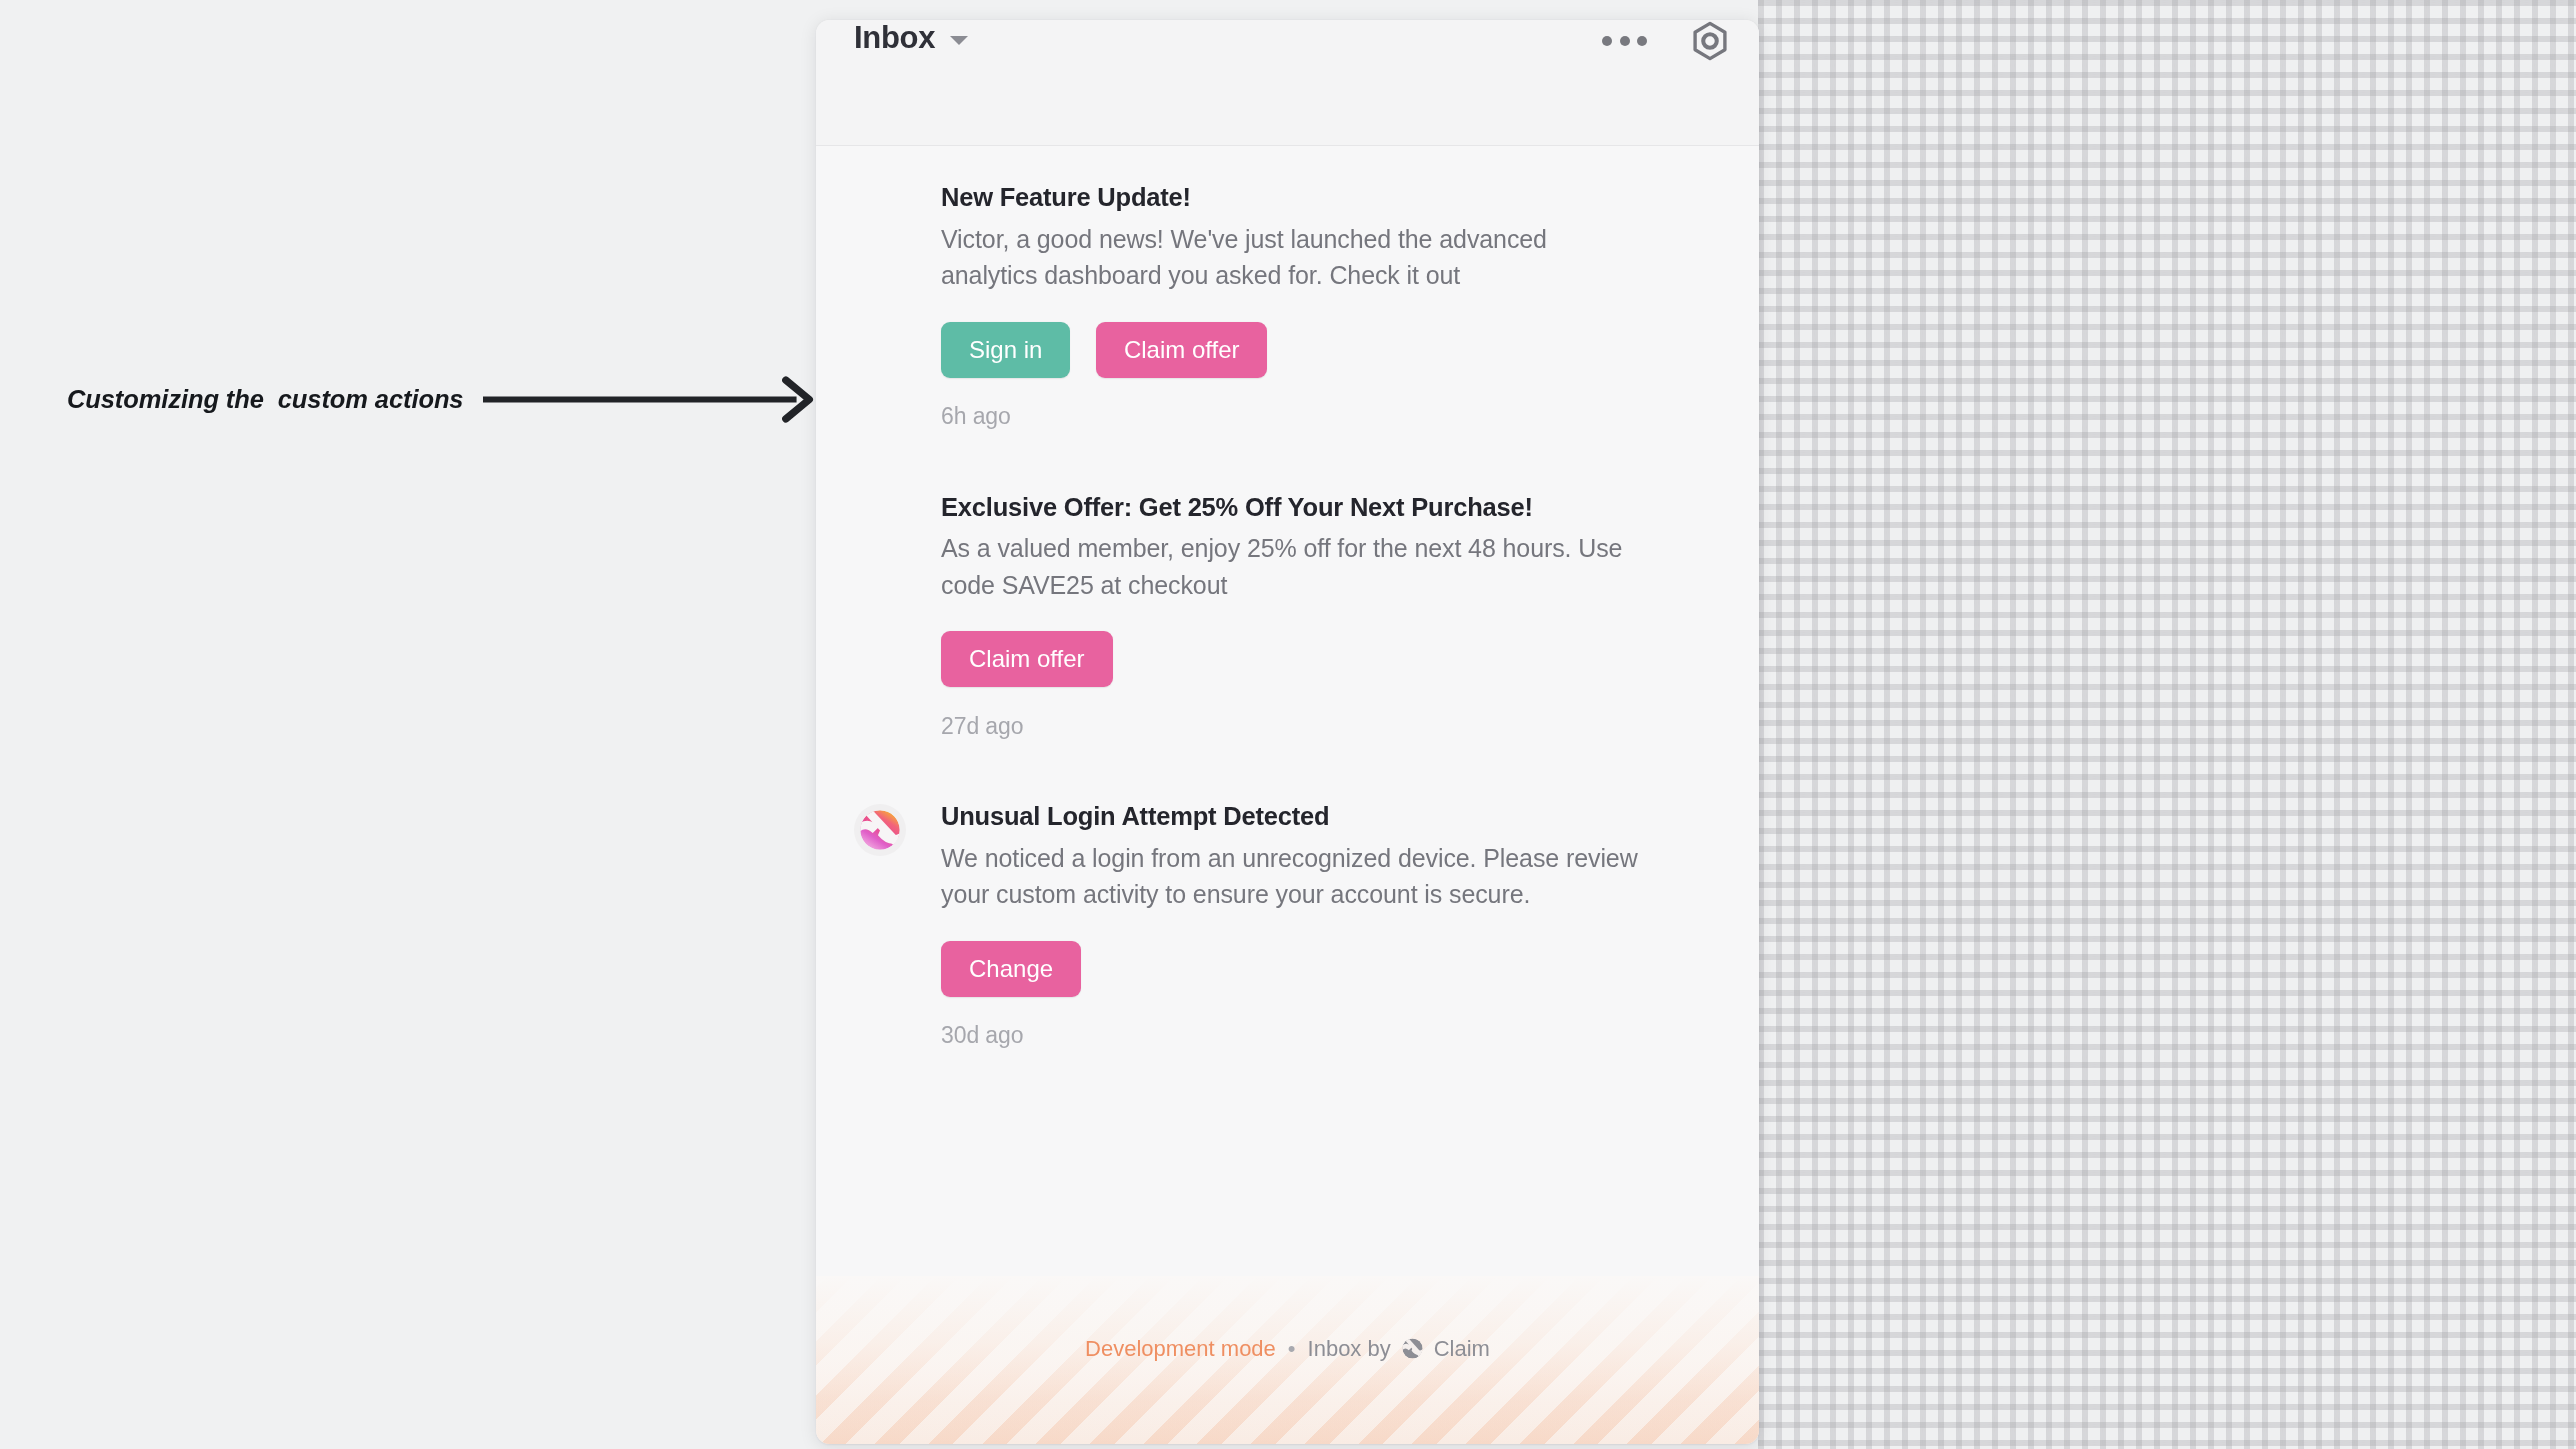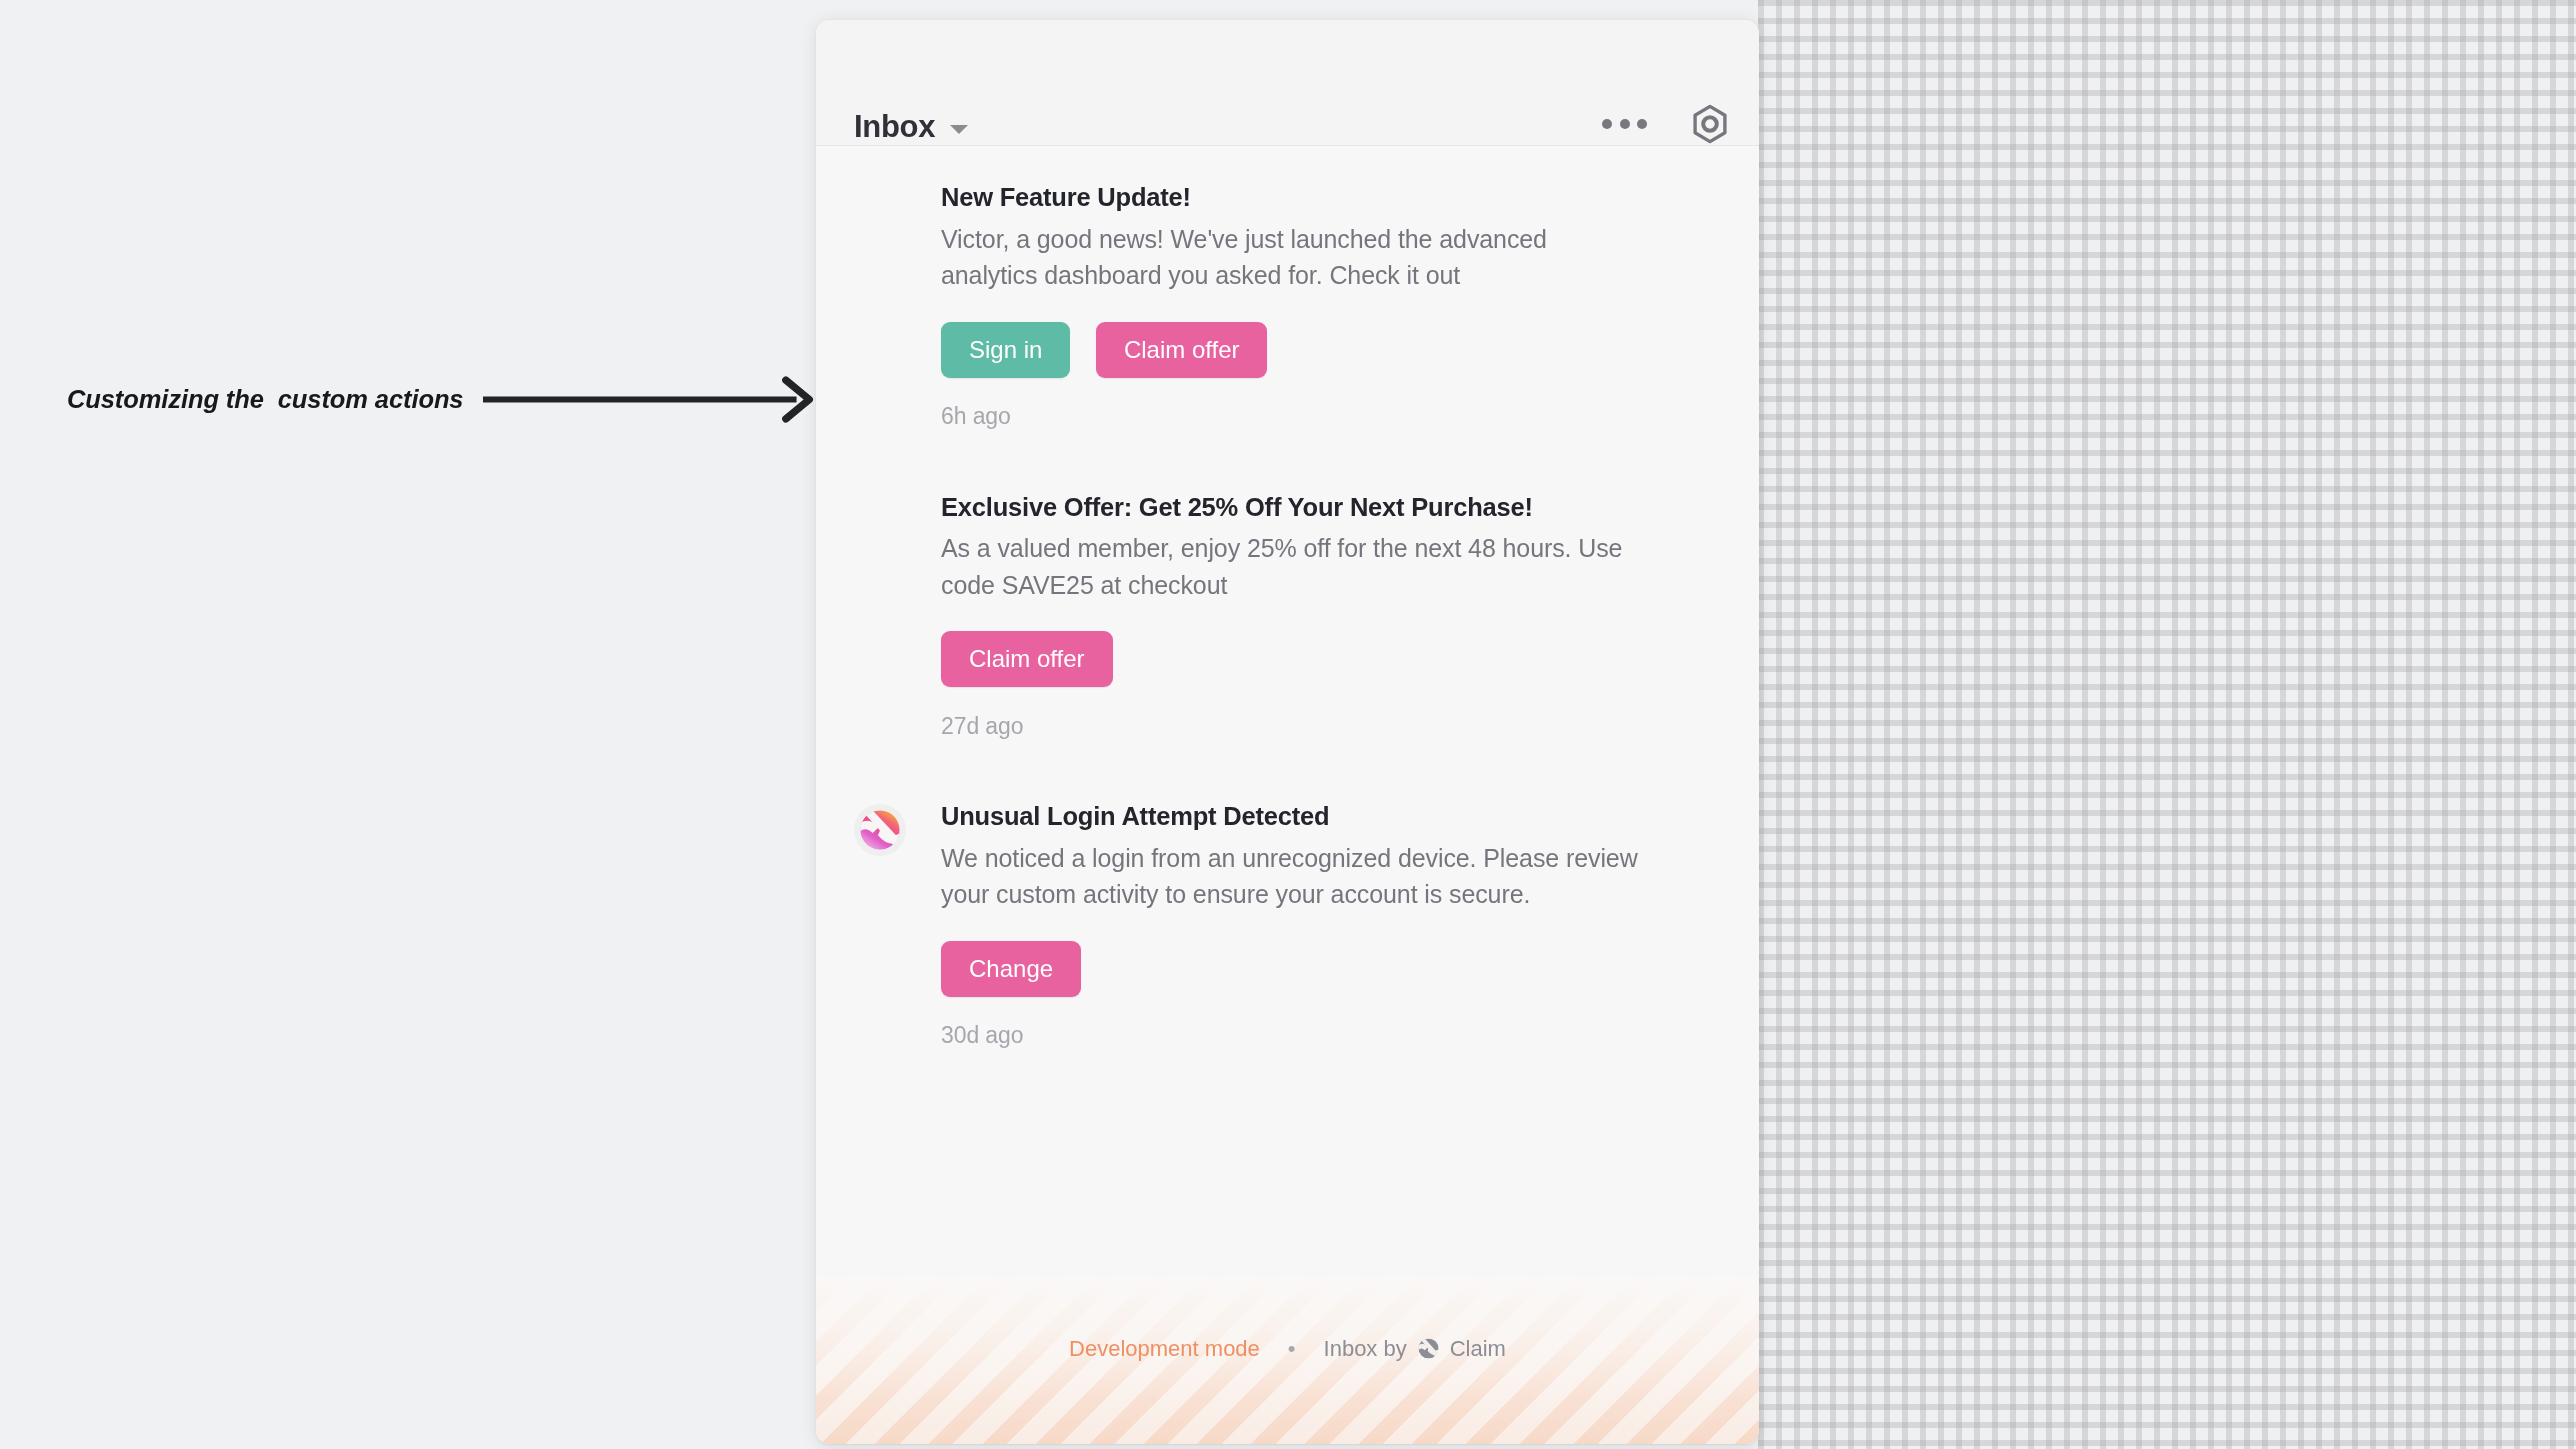--- a/index.html
+++ b/index.html
@@ -96,21 +96,21 @@
     flex-direction: column;
     z-index: 20;
   }
 
   .inbox-header {
     height: 126px;
     flex: 0 0 126px;
     background: #f4f4f5;
     border-bottom: 1.3px solid #e6e6e8;
     display: flex;
-    align-items: flex-end;
+    align-items: flex-start;
     padding: 0 28px 0 38px;
   }
   .header-title-group {
     display: flex;
     align-items: center;
     gap: 14.8px;
     cursor: pointer;
   }
   .header-title {
     font-size: 31px;
@@ -243,21 +243,21 @@
       rgba(250,248,247,1) 0%,
       rgba(250,246,243,0.72) 38%,
       rgba(250,244,240,0.18) 74%,
       rgba(250,244,240,0) 100%);
     pointer-events: none;
   }
   .footer-inner {
     position: relative;
     display: flex;
     align-items: center;
-    gap: 16px;
+    gap: 0;
     font-size: 22px;
     z-index: 2;
     margin-top: -23px;
     justify-content: space-between;
   }
   .footer-dev-mode {
     color: #ef8f62;
     cursor: pointer;
   }
   .footer-sep {

